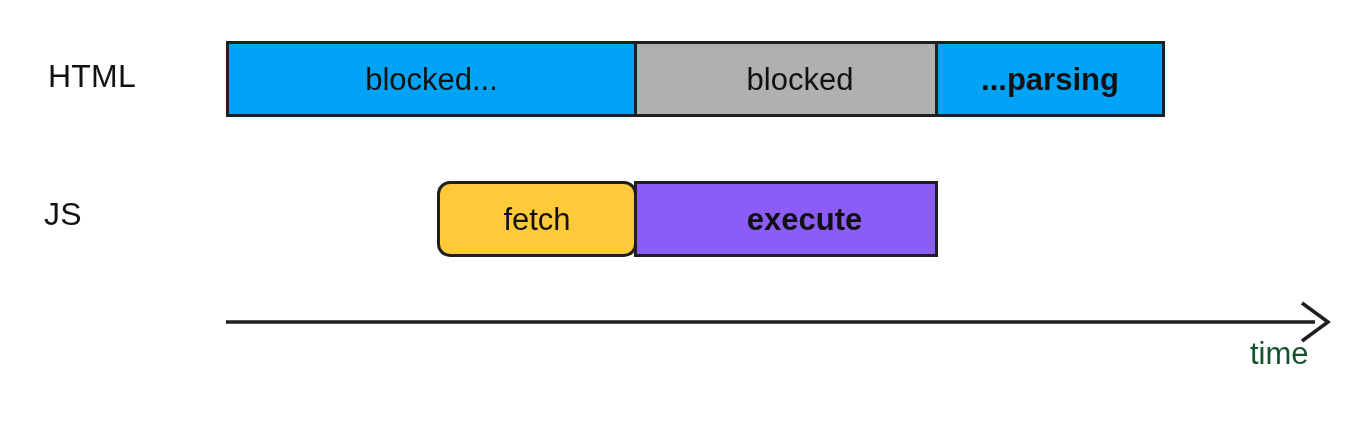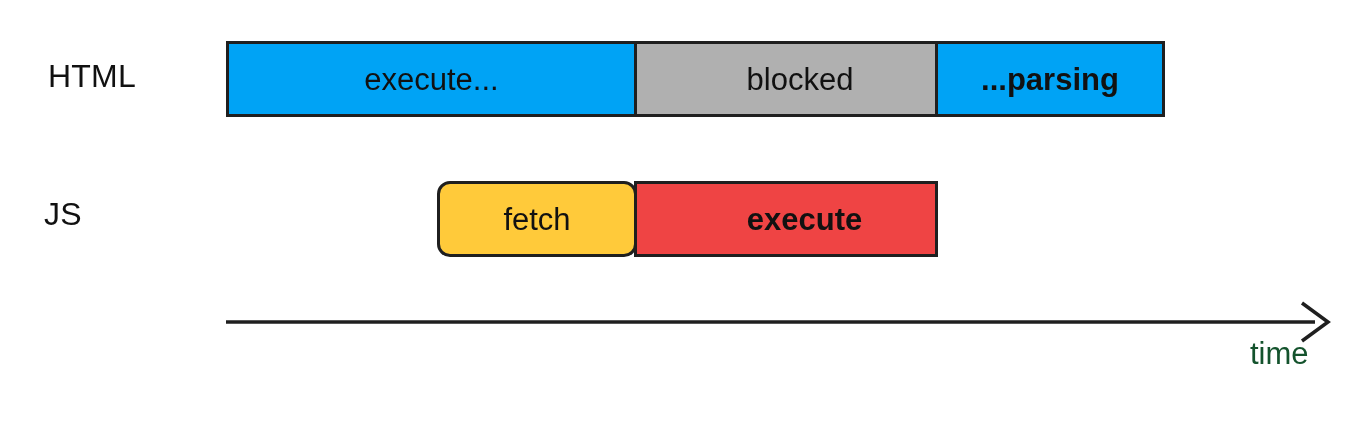--- a/index.html
+++ b/index.html
@@ -97,37 +97,37 @@
 </style>
 </head>
 <body>
 
 <div id="diagram">
 
   <div class="row-label" id="label-html">HTML</div>
 
   <div class="track" id="track-html">
     <div class="seg" id="seg-parsing-start" style="background:#00A3F5;">
-      <span>execute...</span>
+      <span>blocked...</span>
     </div>
     <div class="seg" id="seg-blocked" style="background:#B0B0B0;">
       <span>blocked</span>
     </div>
     <div class="seg" id="seg-parsing-end" style="background:#00A3F5;">
       <span>...parsing</span>
     </div>
   </div>
 
   <div class="row-label" id="label-js">JS</div>
 
   <div class="track" id="track-js">
     <div class="seg" id="seg-fetch" style="background:#FFCA3A;border-radius:13px;">
       <span>fetch</span>
     </div>
-    <div class="seg" id="seg-execute" style="background:#ef4444;padding-left:37px;">
+    <div class="seg" id="seg-execute" style="background:#8b5cf6;padding-left:37px;">
       <span>execute</span>
     </div>
   </div>
 
   <svg id="time-axis" viewBox="0 0 1140 60">
     <line x1="16" y1="27" x2="1105" y2="27" stroke="#1F1F1F" stroke-width="3.5"></line>
     <polyline points="1092,8 1118,27 1092,46" fill="none" stroke="#1F1F1F" stroke-width="3.5" stroke-linecap="butt" stroke-linejoin="miter"></polyline>
   </svg>
 
   <div id="time-label">time</div>

